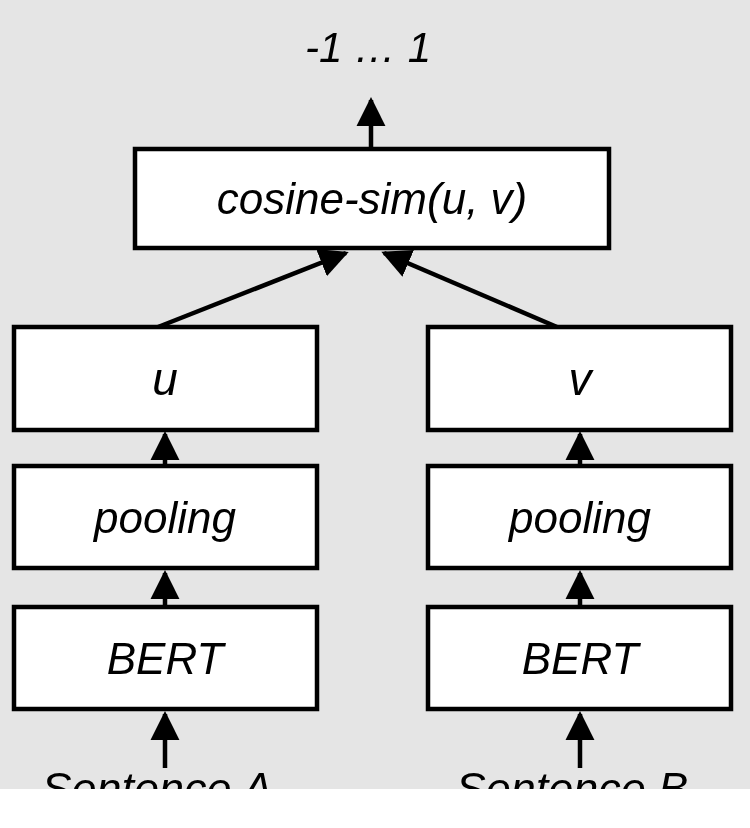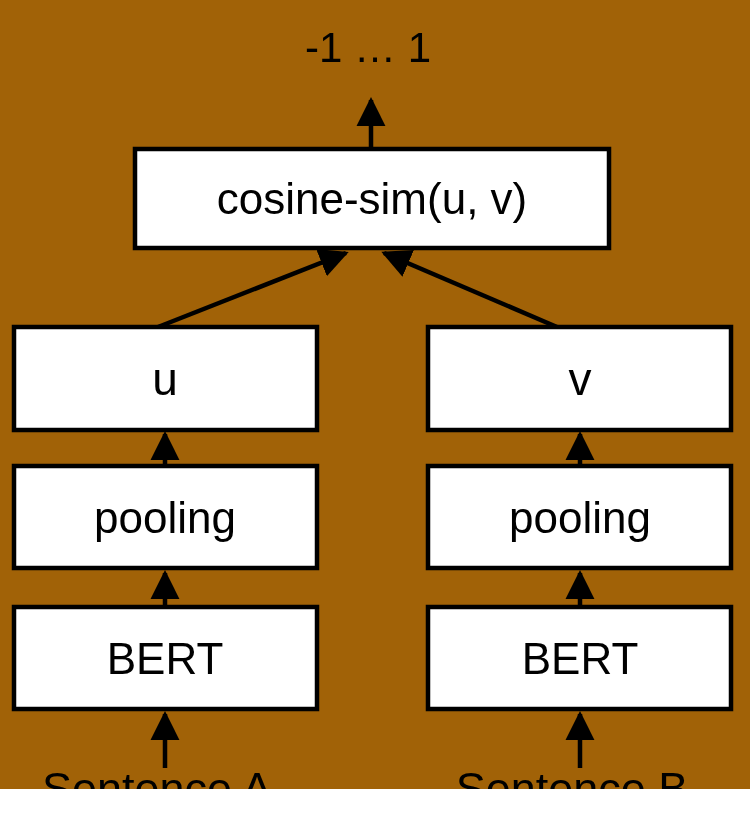--- a/index.html
+++ b/index.html
@@ -4,23 +4,24 @@
 <style>
   html, body {
     margin: 0;
     padding: 0;
     background: #ffffff;
   }
   .stage {
     position: relative;
     width: 750px;
     height: 789px;
-    background: #a16207;
+    background: #e5e5e5;
     overflow: hidden;
     font-family: "Liberation Sans", sans-serif;
+    font-style: italic;
   }
   svg text {
     font-family: "Liberation Sans", sans-serif;
     fill: #000000;
   }
   .box {
     fill: #ffffff;
     stroke: #000000;
     stroke-width: 4.5;
   }

